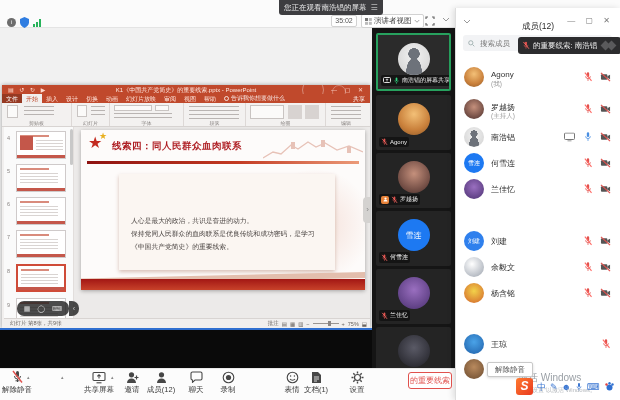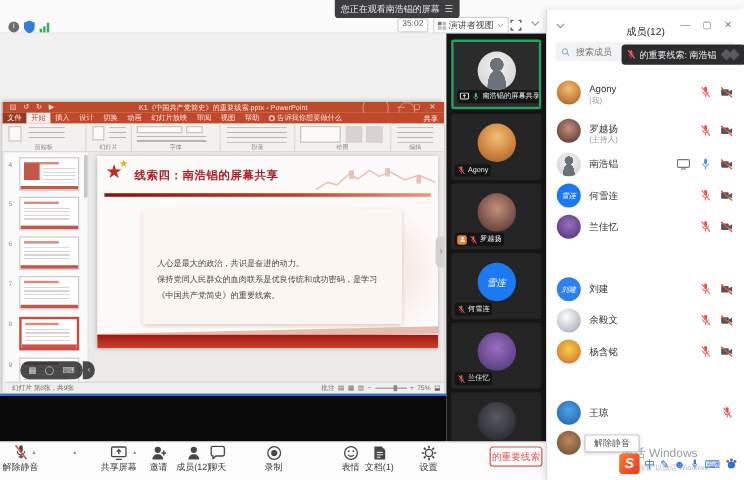--- a/index.html
+++ b/index.html
@@ -90,21 +90,21 @@
   .annchev{left:69px;top:301px;width:10px;height:15px;background:rgba(30,30,30,.8);border-radius:0 7px 7px 0;z-index:20;
     color:#ccc;font-size:7px;line-height:15px;text-align:center;}
 
   
   .vcol{left:372px;top:28px;width:83px;height:340px;background:#151515;overflow:hidden;}
   .vtile{position:absolute;left:4px;width:75px;height:55px;background:#242424;border-radius:2px;overflow:hidden;}
   .vtile.active{border:2px solid #27a15e;background:#2b2b2b;}
   .vavatar{position:absolute;left:50%;top:8px;transform:translateX(-50%);width:32px;height:32px;border-radius:50%;}
   .vlabel{position:absolute;left:3px;bottom:3px;max-width:70px;background:rgba(15,15,15,.78);border-radius:2px;
     padding:1px 2px;display:flex;align-items:center;gap:2px;color:#eee;font-size:6px;white-space:nowrap;overflow:hidden;}
-  .av-txt{color:#fff;font-size:8px;display:flex;align-items:center;justify-content:center;width:100%;height:100%;font-style:italic;}
+  .av-txt{color:#fff;font-size:8px;display:flex;align-items:center;justify-content:center;width:100%;height:100%;}
   .host-badge{width:8px;height:8px;border-radius:2px;background:#e8833a;display:inline-flex;align-items:center;justify-content:center;}
 
   
   .av-agony{background:radial-gradient(circle at 50% 35%,#f3c077,#c9803b 60%,#8d5a2a);}
   .av-luo{background:radial-gradient(circle at 50% 40%,#c5907c,#6e4a42 70%,#3c2e2c);}
   .av-nan{background:radial-gradient(circle at 50% 40%,#f2f2f2,#cfcfcf);}
   .av-blue{background:#1d79f2;}
   .av-lan{background:radial-gradient(circle at 50% 40%,#9a6fc0,#4a3070);}
   .av-lihao{background:radial-gradient(circle at 50% 40%,#5a5a66,#1e1e24);}
   .av-liujian{background:#2f80ed;}
@@ -306,21 +306,21 @@
           <div class="m-lines"></div>
           <div class="m-foot"></div>
         </div>
       <div class="tscroll"></div>
     </div>
 
     <div class="abs ppt-work">
       <div class="slide">
         <span class="s-star1">★</span>
         <span class="s-star2">★</span>
-        <div class="s-title">线索四：南浩锠的屏幕共享</div>
+        <div class="s-title">线索四：同人民群众血肉联系</div>
         <svg style="position:absolute;right:2px;top:5px;opacity:.65" width="100" height="26" viewBox="0 0 100 26" fill="none" stroke="#dba globallyCorrected">
             <path d="M0 23l10-6 8 2 10-9 7 4 10-7 8 5 9-4 12 7 12-4 14 6" stroke="#dca494" stroke-width="1.3"></path>
             <rect x="28" y="7" width="4" height="7" fill="#dca494"></rect>
             <rect x="58" y="5" width="4" height="7" fill="#dca494"></rect>
             <rect x="84" y="11" width="4" height="7" fill="#dca494"></rect>
           </svg>
         <div class="s-line"></div>
         <div class="s-blob"></div>
         <div class="s-card">
           <div class="txt">
@@ -708,21 +708,21 @@
   </div>
   <div class="tbtn" style="left:139px">
     <div class="ic">
         <svg width="13" height="13" viewBox="0 0 13 13">
           <circle cx="6.5" cy="3.8" r="2.6" fill="#474747"></circle>
           <path d="M2 12c0-2.8 2-4.4 4.5-4.4S11 9.2 11 12z" fill="#474747"></path>
         </svg>
       </div>
     <div class="lb">成员(12)</div>
   </div>
-  <div class="tbtn" style="left:159px">
+  <div class="tbtn" style="left:174px">
     <div class="ic">
         <svg width="13" height="12" viewBox="0 0 13 12" fill="none" stroke="#474747" stroke-width="1.1">
           <path d="M1 2.5A1.5 1.5 0 0 1 2.5 1h8A1.5 1.5 0 0 1 12 2.5v5A1.5 1.5 0 0 1 10.5 9H5l-2.5 2.3V9H2.5A1.5 1.5 0 0 1 1 7.5z"></path>
         </svg>
       </div>
     <div class="lb">聊天</div>
   </div>
   <div class="tbtn" style="left:206px">
     <div class="ic">
         <svg width="13" height="13" viewBox="0 0 13 13" fill="none">

